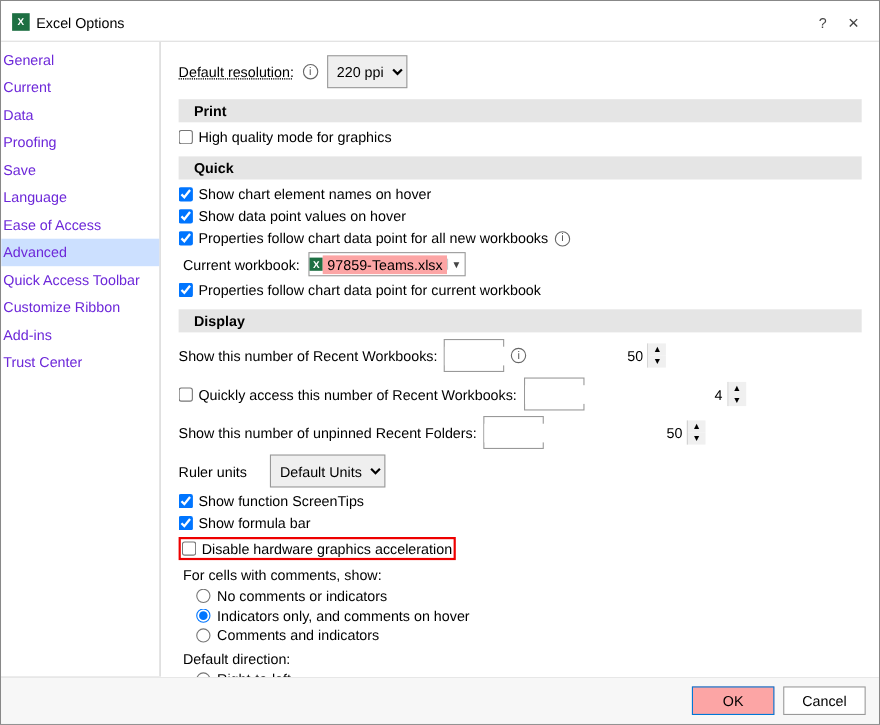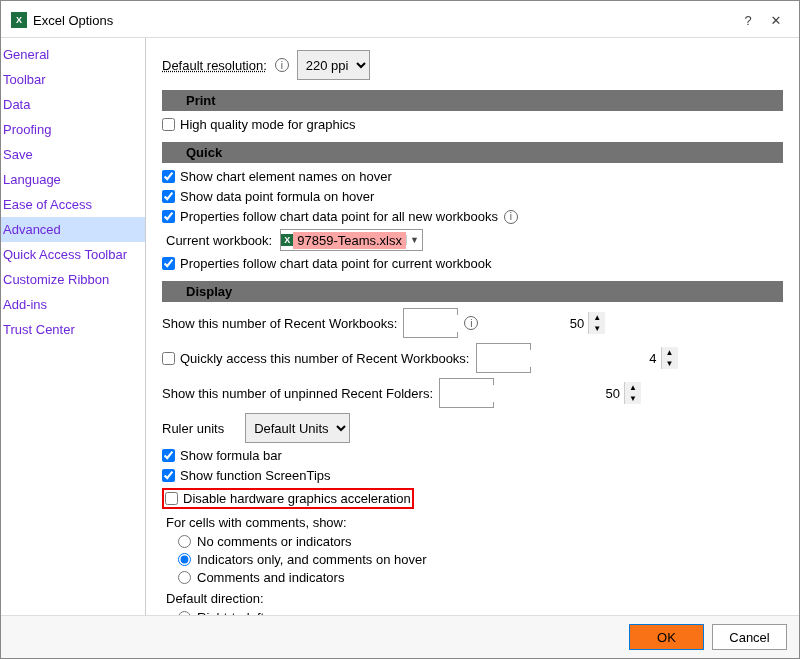--- a/index.html
+++ b/index.html
@@ -65,22 +65,22 @@
     .sidebar-item.active { background: #cce0ff; }
 
     .content-area {
       flex: 1;
       overflow-y: auto;
       padding: 12px 16px;
       background: #fff;
     }
 
     .section-header {
-      background: #737373;
-      padding: 3px 24px;
+      background: #e5e5e5;
+      padding: 3px 14px;
       font-size: 13px;
       font-weight: 600;
       margin: 10px 0 6px 0;
     }
 
     .row {
       display: flex;
       align-items: center;
       margin: 5px 0;
       gap: 6px;
@@ -216,21 +216,21 @@
     .footer-btn {
       min-width: 75px;
       height: 26px;
       padding: 0 12px;
       font-size: 13px;
       cursor: pointer;
       border: 1px solid #999;
       background: #fff;
     }
     .footer-btn.primary {
-      background: #f97316;
+      background: #fca5a5;
       border-color: #0078d7;
       color: #000;
     }
 
     .underline-dotted { text-decoration: underline; text-decoration-style: dotted; }
   </style>
 </head>
 <body>
 
 <div class="dialog">
@@ -243,21 +243,21 @@
     <div class="title-controls">
       <button class="title-btn">?</button>
       <button class="title-btn close">✕</button>
     </div>
   </div>
 
   <div class="dialog-body">
 
     <div class="sidebar">
       <div class="sidebar-item">General</div>
-      <div class="sidebar-item">Toolbar</div>
+      <div class="sidebar-item">Current</div>
       <div class="sidebar-item">Data</div>
       <div class="sidebar-item">Proofing</div>
       <div class="sidebar-item">Save</div>
       <div class="sidebar-item">Language</div>
       <div class="sidebar-item">Ease of Access</div>
       <div class="sidebar-item active">Advanced</div>
       <div class="sidebar-item">Quick Access Toolbar</div>
       <div class="sidebar-item">Customize Ribbon</div>
       <div class="sidebar-item">Add-ins</div>
       <div class="sidebar-item">Trust Center</div>
@@ -286,21 +286,21 @@
       <div class="section-header">Quick</div>
       <div class="row">
         <label>
           <input type="checkbox" checked="" style="">
           <span>Show chart element names on hover</span>
         </label>
       </div>
       <div class="row">
         <label>
           <input type="checkbox" checked="" style="">
-          <span>Show data point formula on hover</span>
+          <span>Show data point values on hover</span>
         </label>
       </div>
       <div class="row">
         <label>
           <input type="checkbox" checked="" style="">
           <span>Properties follow chart data point for all new workbooks</span>
         </label>
         <span class="info-icon">i</span>
       </div>
       <div class="current-wb-row">
@@ -363,28 +363,28 @@
           <option>Default Units</option>
           <option>Inches</option>
           <option>Centimeters</option>
           <option>Millimeters</option>
         </select>
       </div>
 
       <div class="row">
         <label>
           <input type="checkbox" checked="" style="">
+          <span>Show function ScreenTips</span>
+        </label>
+      </div>
+
+      <div class="row">
+        <label>
+          <input type="checkbox" checked="" style="">
           <span>Show formula bar</span>
-        </label>
-      </div>
-
-      <div class="row">
-        <label>
-          <input type="checkbox" checked="" style="">
-          <span>Show function ScreenTips</span>
         </label>
       </div>
 
       <div class="row">
         <div class="highlight-box">
           <input type="checkbox" style="">
           <span>Disable hardware graphics acceleration</span>
         </div>
       </div>
 

